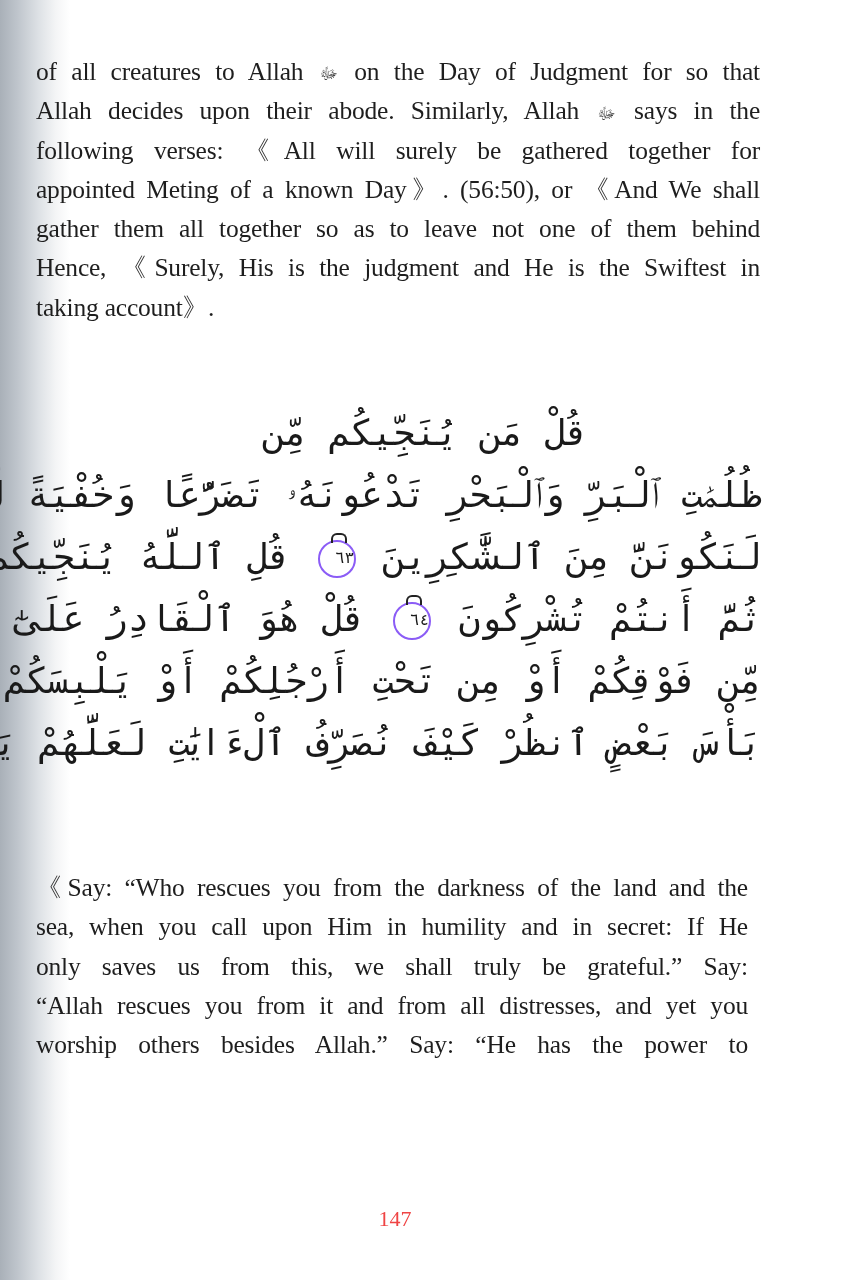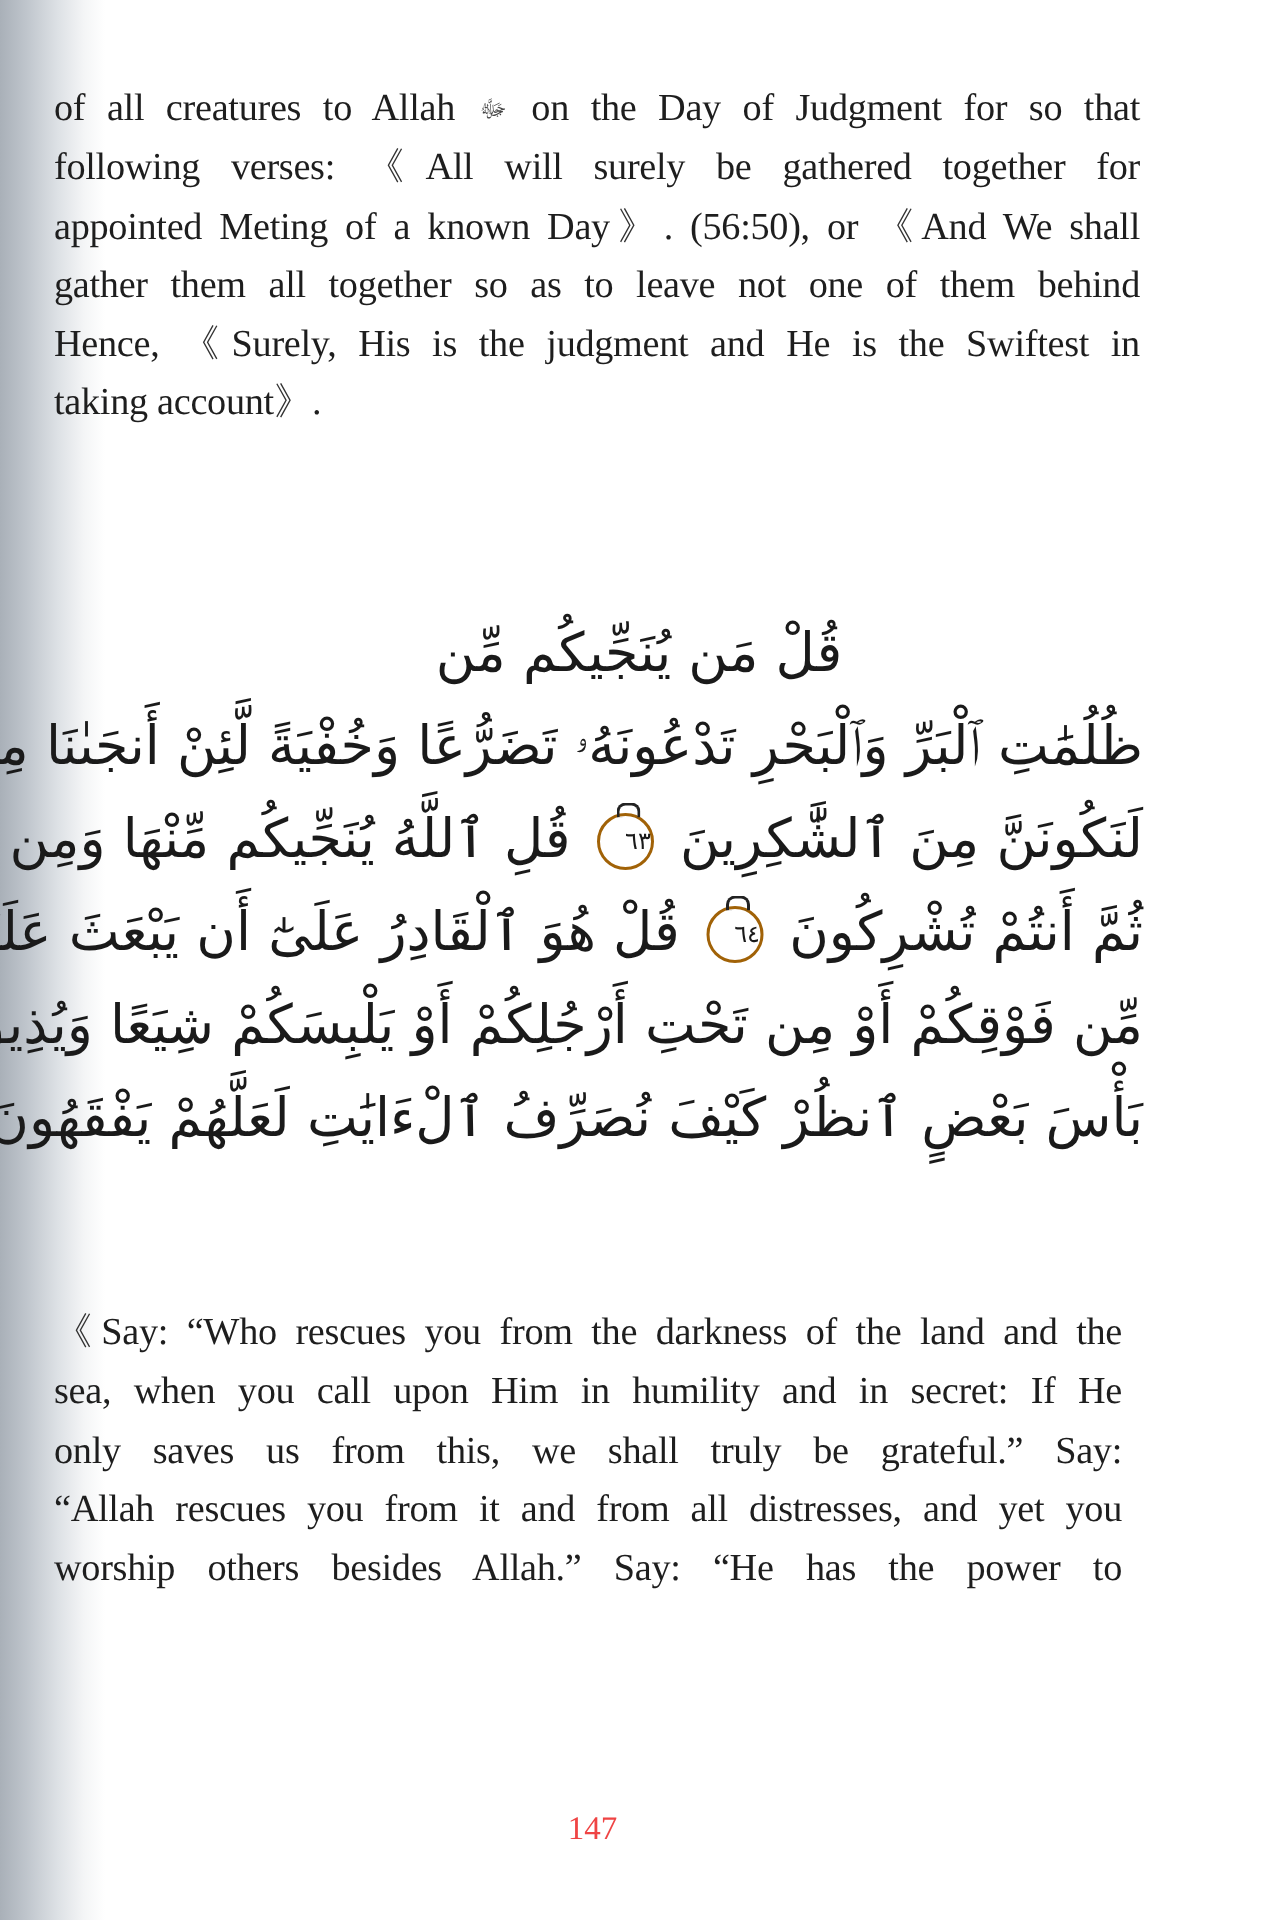--- a/index.html
+++ b/index.html
@@ -83,30 +83,31 @@
       color: #1a1a1a;
     }
     .arabic-line {
       display: block;
       text-align: justify;
       text-align-last: justify;
       white-space: nowrap;
       font-size: 36px;
       height: 62px;
       line-height: 62px;
+      font-family: Liberation Mono, monospace;
     }
     .arabic-line.first {
       text-align: center;
       text-align-last: center;
     }
     .ayah-marker {
       display: inline-block;
       width: 38px;
       height: 38px;
-      border: 2px solid #a16207;
+      border: 2px solid #8b5cf6;
       border-radius: 50%;
       font-size: 16px;
       line-height: 34px;
       text-align: center;
       vertical-align: middle;
       box-sizing: border-box;
       position: relative;
       margin: 0 6px;
     }
     .ayah-marker::before {
@@ -134,20 +135,23 @@
 <body>
 
 <div class="page">
   <div class="gutter-shadow"></div>
 
   <div class="text-block para-1">
     <span class="line">
       <span class="regular">of all creatures to Allah </span><span class="honorific">ﷻ</span><span class="regular"> on the Day of Judgment for so that</span>
     </span>
     <span class="line">
+      <span class="regular">Allah decides upon their abode.  Similarly, Allah </span><span class="honorific">ﷻ</span><span class="regular"> says in the</span>
+    </span>
+    <span class="line">
       <span class="regular">following verses: </span><span class="bracket">《</span><span class="bold">All will surely be gathered together for</span>
     </span>
     <span class="line">
       <span class="bold">appointed Meting of a known Day</span><span class="bracket">》</span><span class="bold">. (56:50), </span><span class="regular">or </span><span class="bracket">《</span><span class="bold">And We shall</span>
     </span>
     <span class="line">
       <span class="bold">gather them all together so as to leave not one of them behind</span>
     </span>
     <span class="line">
       <span class="regular">Hence, </span><span class="bracket">《</span><span class="bold">Surely, His is the judgment and He is the Swiftest in</span>

